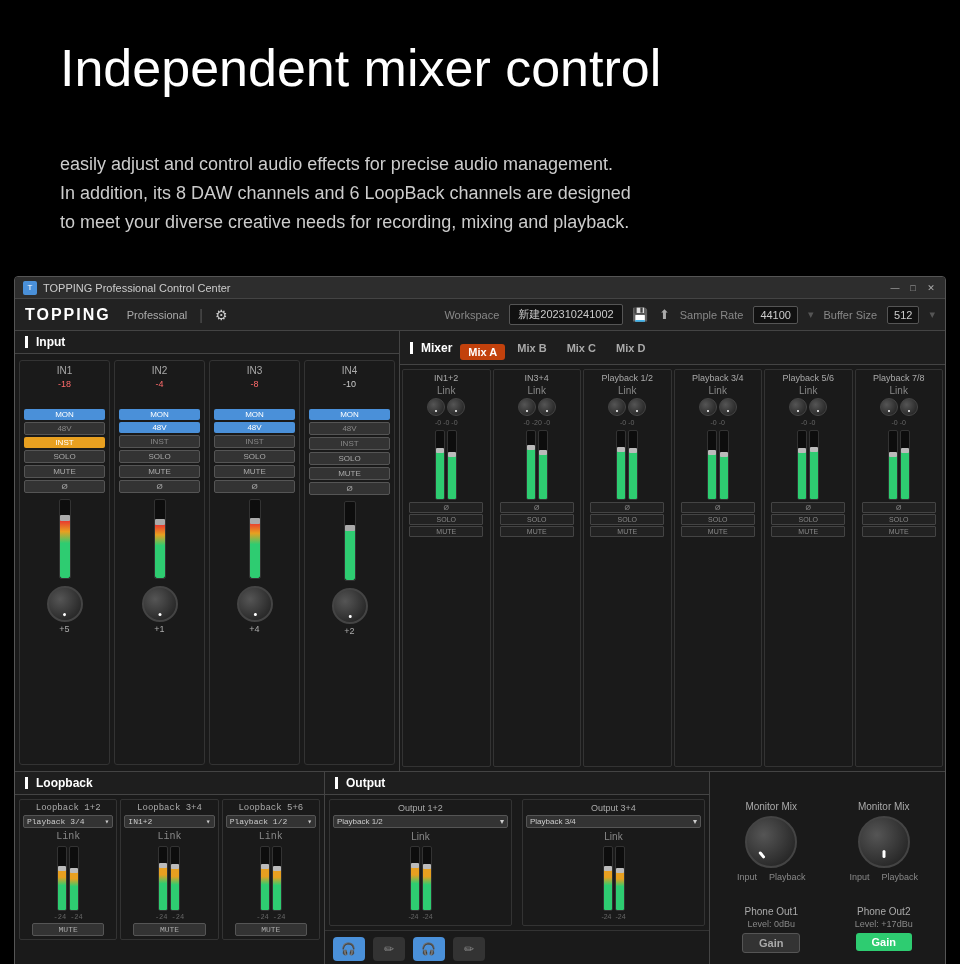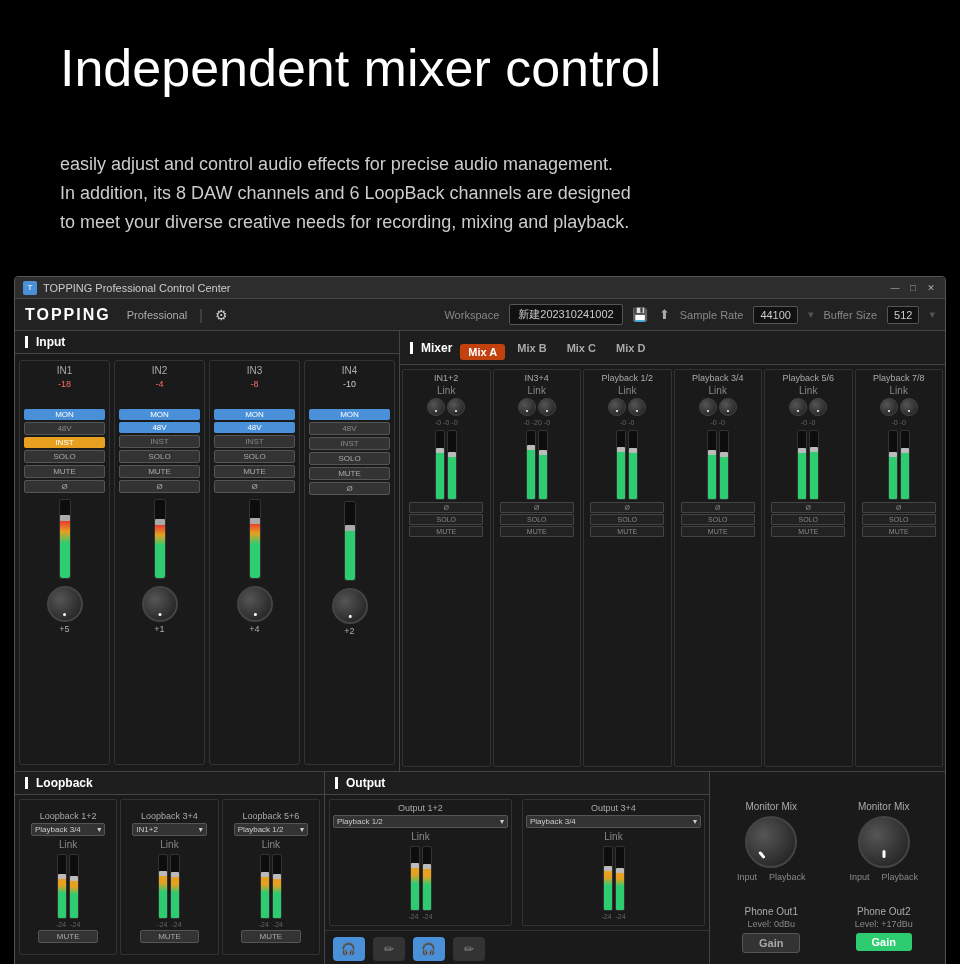--- a/index.html
+++ b/index.html
@@ -431,25 +431,26 @@
     .loopback-channels {
       display: flex;
       padding: 4px;
       gap: 3px;
     }
     .lb-channel {
       flex: 1;
       background: #1a1a1a;
       border: 1px solid #333;
       border-radius: 2px;
-      padding: 11px;
+      padding: 3px;
       font-size: 9px;
       display: flex;
       flex-direction: column;
       align-items: center;
+      font-family: Liberation Mono, monospace;
     }
     .lb-label {
       font-size: 9px;
       color: #aaa;
       text-align: center;
       margin-bottom: 2px;
     }
     .lb-select {
       font-size: 8px;
       color: #ccc;

